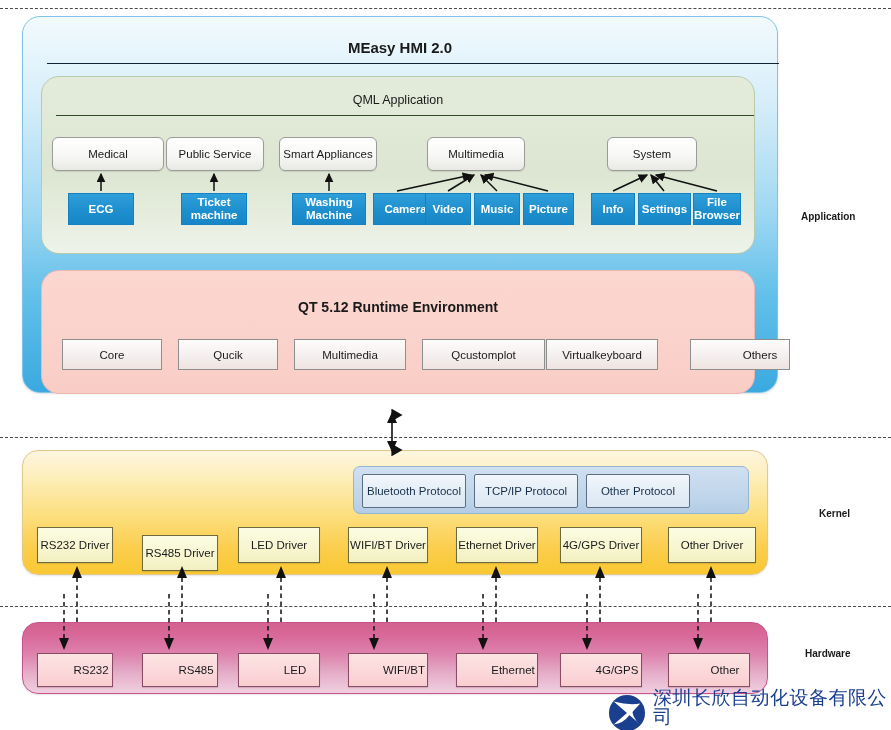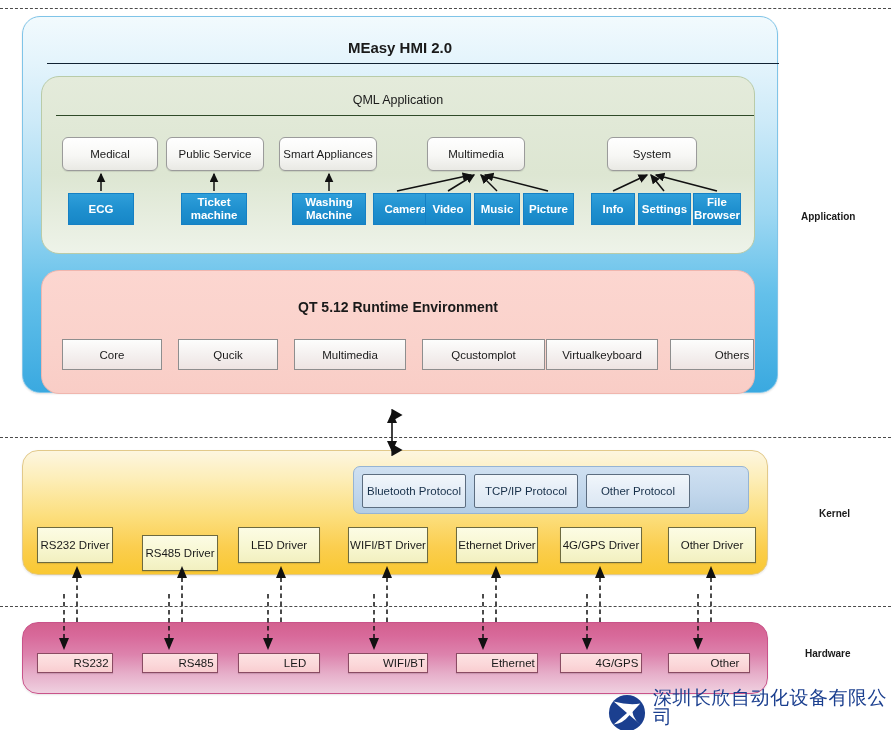--- a/index.html
+++ b/index.html
@@ -139,21 +139,21 @@
   
   #hardware-card {
     position: absolute; left: 22px; top: 622px; width: 746px; height: 72px;
     border-radius: 16px;
     border: 1px solid #c9538a;
     background: linear-gradient(180deg,
        #d3618f 0%, #d8699a 18%, #dd83ad 45%, #e6aec9 72%, #f0d0e0 100%);
     box-shadow: 0 1px 2px rgba(0,0,0,0.10);
   }
   .hw-box {
-    position: absolute; top: 30px; height: 20px;
+    position: absolute; top: 30px; height: 34px;
     border: 1px solid #8a4b63;
     background: linear-gradient(180deg, #fde3e3 0%, #fbd7d9 60%, #f9cdd0 100%);
     display: flex; align-items: center; justify-content: center;
     font-size: 11.5px; color: #1a1a1a;
     box-shadow: 0 1px 1px rgba(0,0,0,0.12);
     padding-left: 32px;
   }
 
   
   .arrow-svg { position: absolute; left: 0; top: 0; width: 891px; height: 730px; pointer-events: none; }
@@ -183,21 +183,21 @@
   <div class="tier-label" id="label-hardware">Hardware</div>
 
   <div id="app-card">
     <div id="app-title">MEasy HMI 2.0</div>
     <div id="app-title-rule"></div>
 
     <div id="qml-card">
       <div id="qml-title">QML Application</div>
       <div id="qml-title-rule"></div>
 
-      <div class="cat-box" style="left:20px;  top:60px; width:96px;">Medical</div>
+      <div class="cat-box" style="left:10px;  top:60px; width:112px;">Medical</div>
       <div class="cat-box" style="left:124px; top:60px; width:98px;">Public Service</div>
       <div class="cat-box" style="left:237px; top:60px; width:98px;">Smart Appliances</div>
       <div class="cat-box" style="left:385px; top:60px; width:98px;">Multimedia</div>
       <div class="cat-box" style="left:565px; top:60px; width:90px;">System</div>
 
       <div class="leaf-box" style="left:26px;  top:116px; width:66px;">ECG</div>
       <div class="leaf-box" style="left:139px; top:116px; width:66px;">Ticket machine</div>
       <div class="leaf-box" style="left:250px; top:116px; width:74px;">Washing Machine</div>
       <div class="leaf-box" style="left:331px; top:116px; width:65px;">Camera</div>
       <div class="leaf-box" style="left:383px; top:116px; width:46px;">Video</div>
@@ -228,21 +228,21 @@
       </svg>
     </div>
 
     <div id="qt-card">
       <div id="qt-title">QT 5.12 Runtime Environment</div>
       <div class="qt-mod" style="left:20px;  width:100px;">Core</div>
       <div class="qt-mod" style="left:136px; width:100px;">Qucik</div>
       <div class="qt-mod" style="left:252px; width:112px;">Multimedia</div>
       <div class="qt-mod" style="left:380px; width:123px;">Qcustomplot</div>
       <div class="qt-mod" style="left:504px; width:112px;">Virtualkeyboard</div>
-      <div class="qt-mod" style="left:628px; width:84px;padding-left:40px;">Others</div>
+      <div class="qt-mod" style="left:648px; width:100px;padding-left:40px;">Others</div>
     </div>
   </div>
 
   <div id="kernel-card">
     <div id="protocol-group">
       <div class="proto-box" style="left:8px;   width:104px;">Bluetooth Protocol</div>
       <div class="proto-box" style="left:120px; width:104px;">TCP/IP Protocol</div>
       <div class="proto-box" style="left:232px; width:104px;">Other Protocol</div>
     </div>
 

